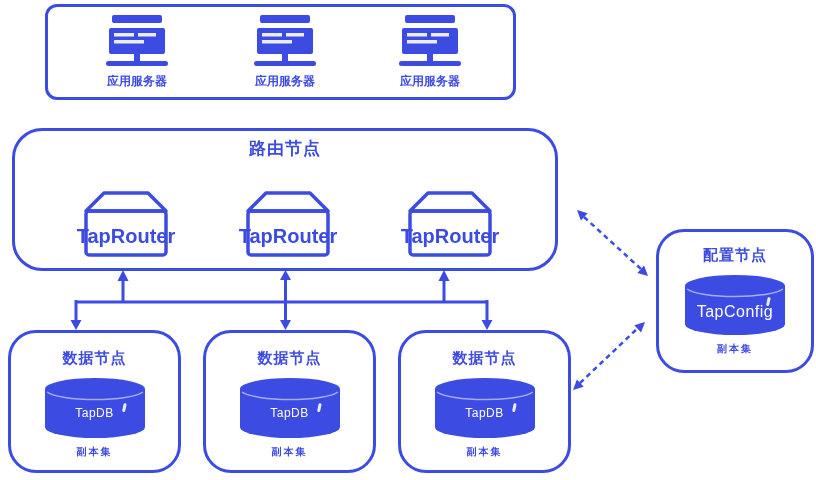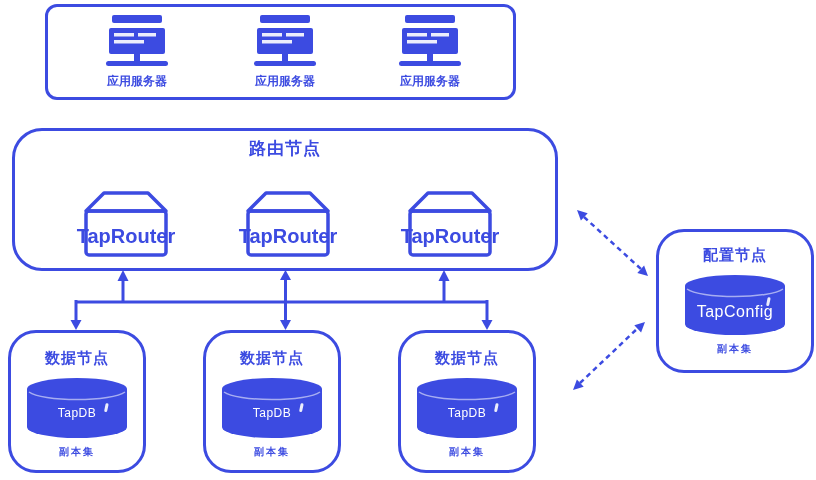--- a/index.html
+++ b/index.html
@@ -8,21 +8,21 @@
   html,body{margin:0;padding:0;background:#ffffff;}
   .stage{
     position:relative;width:816px;height:480px;background:#ffffff;overflow:hidden;
     font-family:"Liberation Sans","DejaVu Sans",sans-serif;color:var(--blue);
   }
   .box{
     position:absolute;border:3px solid var(--blue);box-sizing:border-box;background:transparent;
   }
   .top-box{left:45px;top:4px;width:471px;height:96px;border-radius:12px;}
   .mid-box{left:12px;top:128px;width:546px;height:143px;border-radius:30px;}
-  .data-box{top:330px;width:138px;height:143px;border-radius:28px;}
+  .data-box{top:330px;width:173px;height:143px;border-radius:28px;}
   .config-box{left:656px;top:229px;width:158px;height:144px;border-radius:28px;}
   .app-item{position:absolute;top:8px;width:84px;display:flex;flex-direction:column;align-items:center;}
   .app-label{margin-top:6px;font-size:12px;font-weight:bold;color:var(--blue);white-space:nowrap;}
   .tier-title{position:absolute;left:0;right:0;text-align:center;font-weight:bold;color:var(--blue);}
   .mid-title{top:6px;font-size:17px;letter-spacing:1px;}
   .router-item{position:absolute;width:96px;height:72px;top:57px;}
   .router-label{
     position:absolute;left:0;right:0;top:28px;bottom:4px;display:flex;align-items:center;justify-content:center;
     font-size:20px;font-weight:bold;color:var(--blue);
   }

